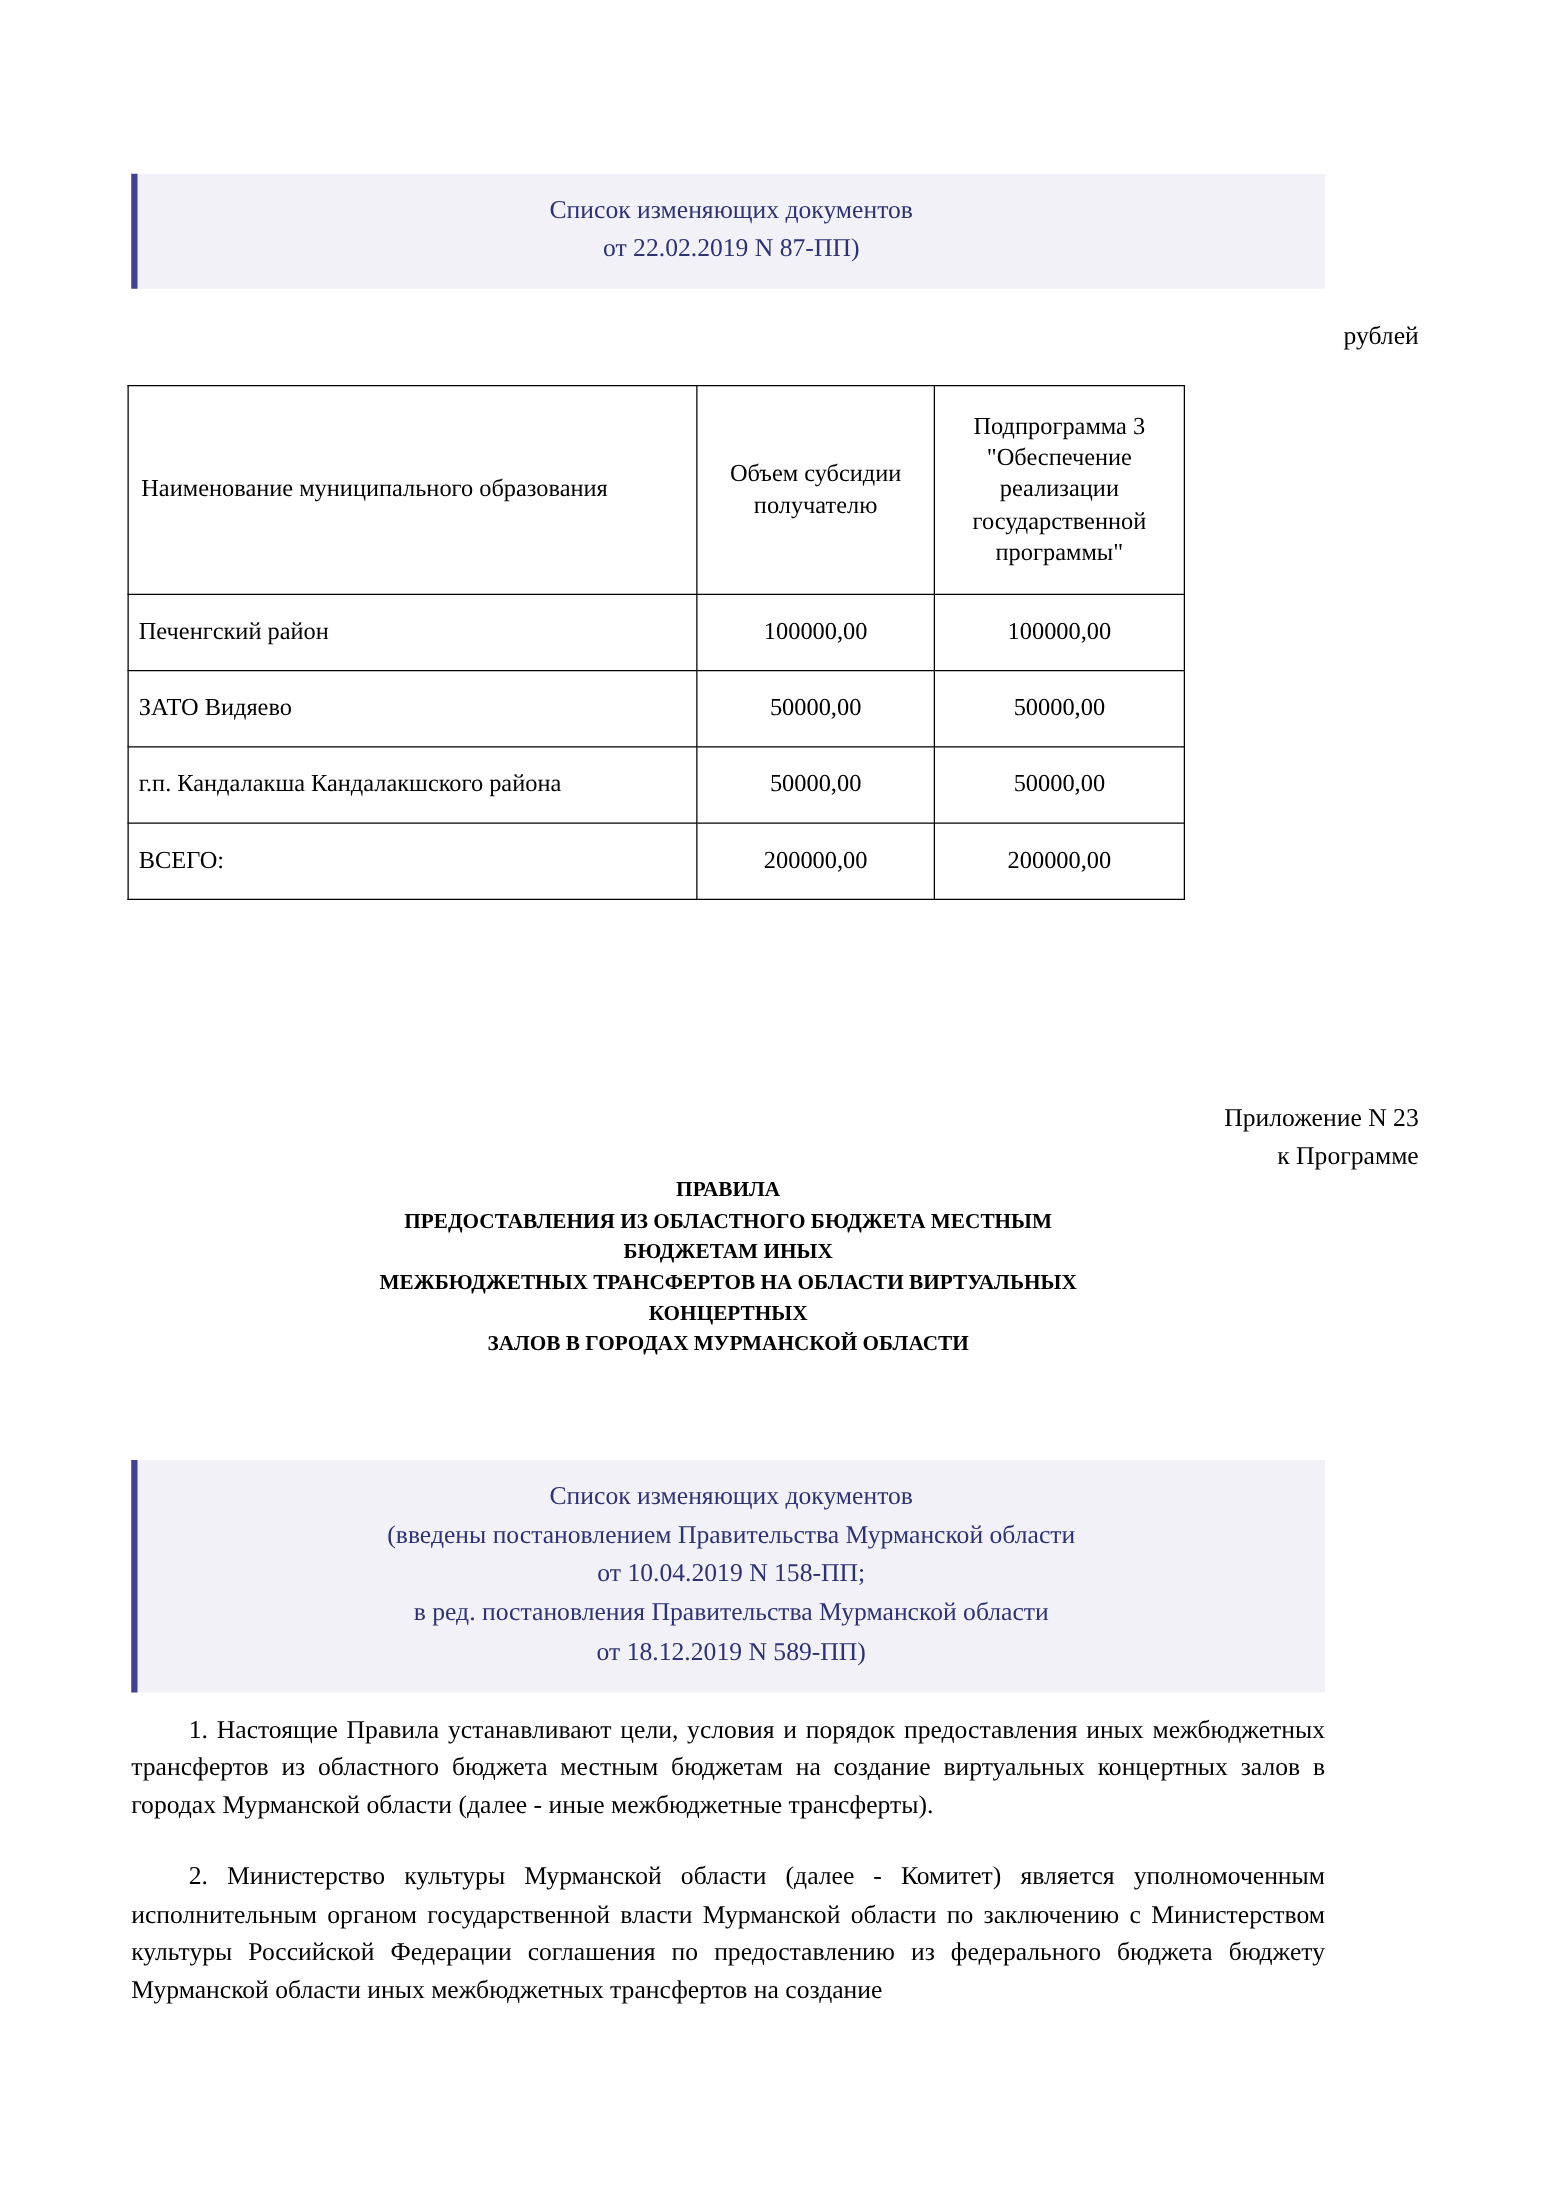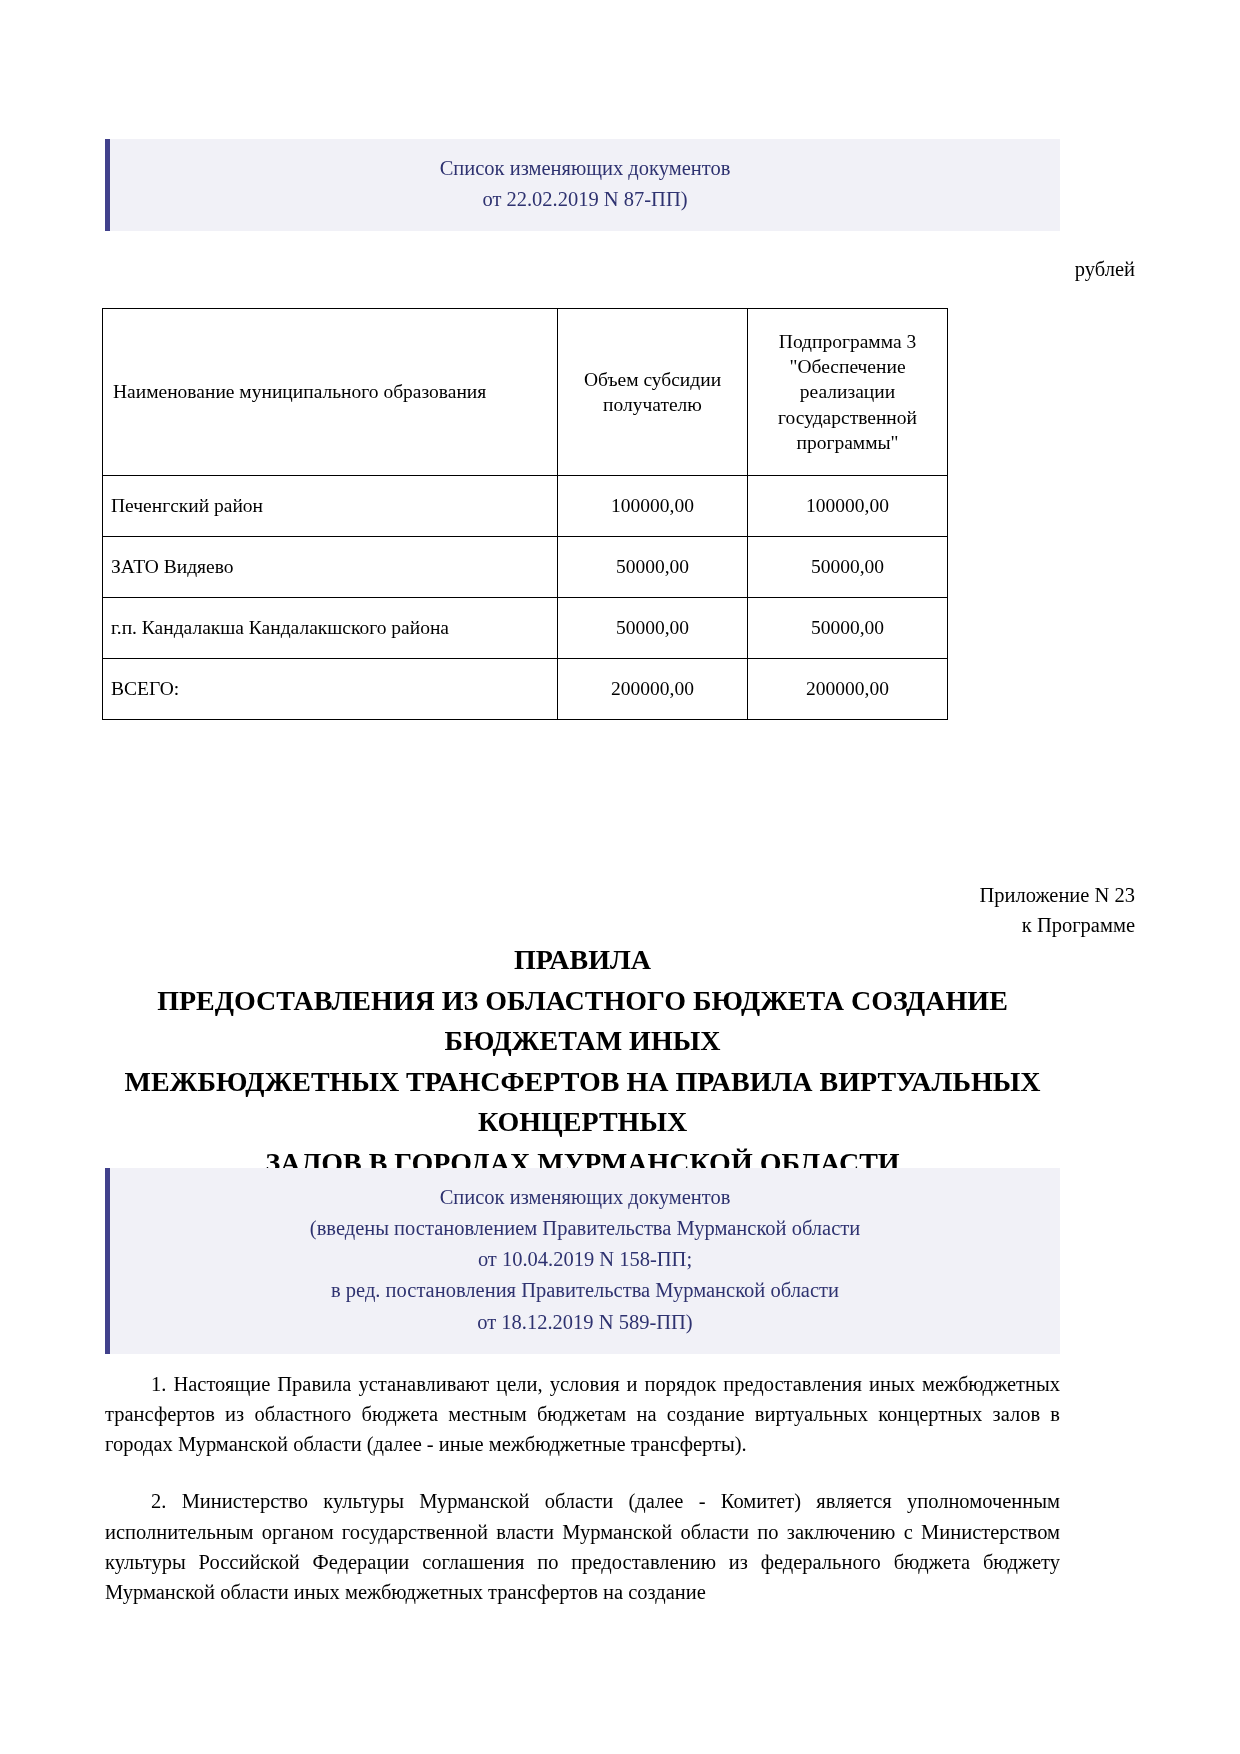--- a/index.html
+++ b/index.html
@@ -107,21 +107,21 @@
   .appendix-ref .line { display: block; }
 
   
   .doc-title {
     position: absolute;
     left: 105px;
     top: 940px;
     width: 955px;
     text-align: center;
     font-weight: bold;
-    font-size: 28px;
+    font-size: 17px;
     line-height: 1.45;
   }
   .doc-title .line { display: block; }
 
   #changebox-2 {
     position: absolute;
     left: 105px;
     top: 1168px;
     width: 955px;
   }
@@ -203,23 +203,23 @@
     </tbody>
   </table>
 
   <div class="appendix-ref">
     <span class="line">Приложение N 23</span>
     <span class="line">к Программе</span>
   </div>
 
   <div class="doc-title">
     <span class="line">ПРАВИЛА</span>
-    <span class="line">ПРЕДОСТАВЛЕНИЯ ИЗ ОБЛАСТНОГО БЮДЖЕТА СОЗДАНИЕ</span>
+    <span class="line">ПРЕДОСТАВЛЕНИЯ ИЗ ОБЛАСТНОГО БЮДЖЕТА МЕСТНЫМ</span>
     <span class="line">БЮДЖЕТАМ ИНЫХ</span>
-    <span class="line">МЕЖБЮДЖЕТНЫХ ТРАНСФЕРТОВ НА ПРАВИЛА ВИРТУАЛЬНЫХ</span>
+    <span class="line">МЕЖБЮДЖЕТНЫХ ТРАНСФЕРТОВ НА ОБЛАСТИ ВИРТУАЛЬНЫХ</span>
     <span class="line">КОНЦЕРТНЫХ</span>
     <span class="line">ЗАЛОВ В ГОРОДАХ МУРМАНСКОЙ ОБЛАСТИ</span>
   </div>
 
   <div class="changebox" id="changebox-2">
     <span class="line">Список изменяющих документов</span>
     <span class="line">(введены постановлением Правительства Мурманской области</span>
     <span class="line">от 10.04.2019 N 158-ПП;</span>
     <span class="line">в ред. постановления Правительства Мурманской области</span>
     <span class="line">от 18.12.2019 N 589-ПП)</span>

